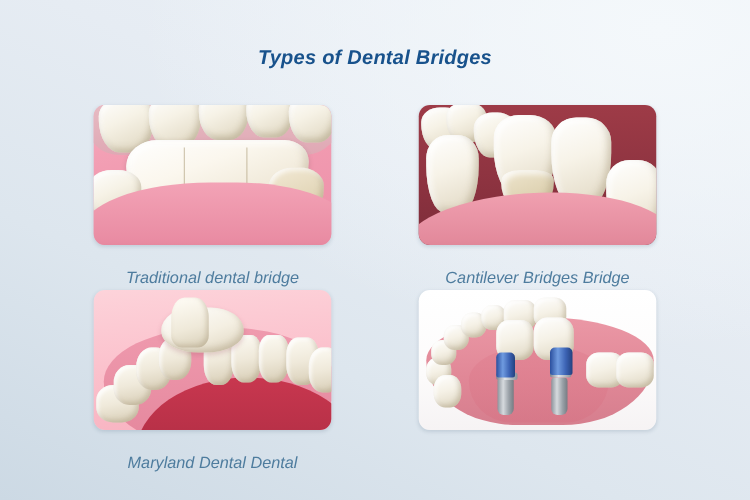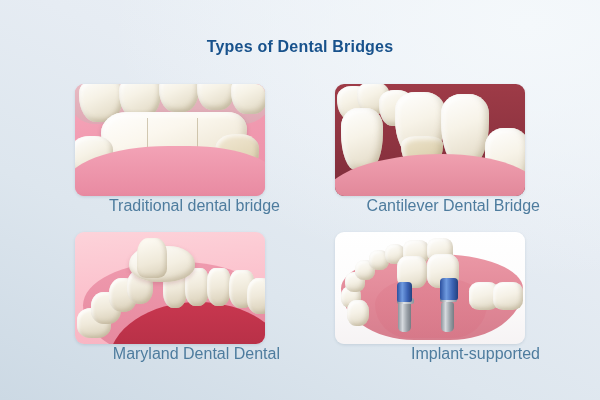--- a/index.html
+++ b/index.html
@@ -6,38 +6,39 @@
   body{
     width:600px;height:400px;overflow:hidden;
     font-family:"Liberation Sans","DejaVu Sans",sans-serif;
     background:#e3eaf1;
   }
   #page{
     position:relative;width:600px;height:400px;
     background:
       radial-gradient(120% 110% at 88% 6%, #f4f8fb 0%, rgba(244,248,251,0) 58%),
       linear-gradient(205deg,#eef3f8 0%,#e6ecf3 38%,#dde6ee 66%,#ccd9e4 100%);
+    font-style: italic;
   }
   #title{
     position:absolute;top:38px;left:0;width:600px;
     text-align:center;font-size:16px;font-weight:bold;
     color:#18528c;letter-spacing:.2px;
   }
   .cell{position:absolute;width:220px;}
   .cell-1{left:60px;top:84px;}
   .cell-2{left:320px;top:84px;}
   .cell-3{left:60px;top:232px;}
   .cell-4{left:320px;top:232px;}
   .panel{
     position:relative;width:190px;height:112px;margin:0 auto;
     border-radius:9px;overflow:hidden;
     box-shadow:0 1px 3px rgba(80,105,130,.18);
   }
   .caption{
-    margin-top:2px;text-align:right;font-size:16px;
+    margin-top:18px;text-align:center;font-size:13px;
     color:#4e7c9e;line-height:15px;
   }
   .caption .l2{display:block;}
 
   
   .art{position:absolute;inset:0;}
   .tooth{position:absolute;border-radius:44% 44% 38% 38%/34% 34% 60% 60%;
          background:linear-gradient(155deg,#ffffff 0%,#f6f2e6 42%,#ddd4bd 100%);
          box-shadow:inset -2px -3px 5px rgba(160,146,115,.45),
                      inset 2px 2px 4px rgba(255,255,255,.85);}
@@ -176,21 +177,21 @@
              background:linear-gradient(160deg,#efe6cf 0%,#ded2b2 60%,#c7b994 100%);"></div>
         <div class="bigTooth" style="left:106px;top:10px;width:48px;height:70px;
              border-radius:42% 42% 34% 34%/28% 28% 60% 60%;"></div>
         <div class="bigTooth" style="left:150px;top:44px;width:44px;height:62px;
              border-radius:42% 42% 34% 34%/30% 30% 58% 58%;"></div>
 
         <div class="lowerGum"></div>
       </div>
     </div>
     <div class="caption">
-      <span>Cantilever Dental Bridge</span>
+      <span>Cantilever Bridges Bridge</span>
     </div>
   </div>
 
   <div class="cell cell-3">
     <div class="panel p3">
       <div class="art">
         <div class="arch"></div>
         <div class="tongue"></div>
 
         <div class="mTooth" style="left:2px;top:76px;width:34px;height:30px;border-radius:40%;"></div>
@@ -237,17 +238,16 @@
         <div class="post" style="left:63px;top:70px;"></div>
         <div class="collar" style="left:62px;top:66px;"></div>
         <div class="abut" style="left:62px;top:50px;"></div>
 
         <div class="post" style="left:106px;top:70px;"></div>
         <div class="collar" style="left:105px;top:64px;"></div>
         <div class="abut" style="left:105px;top:46px;width:18px;height:22px;"></div>
       </div>
     </div>
     <div class="caption">
-      <span>Implant-supported</span>
     </div>
   </div>
 
 </div>
 
 </body></html>

